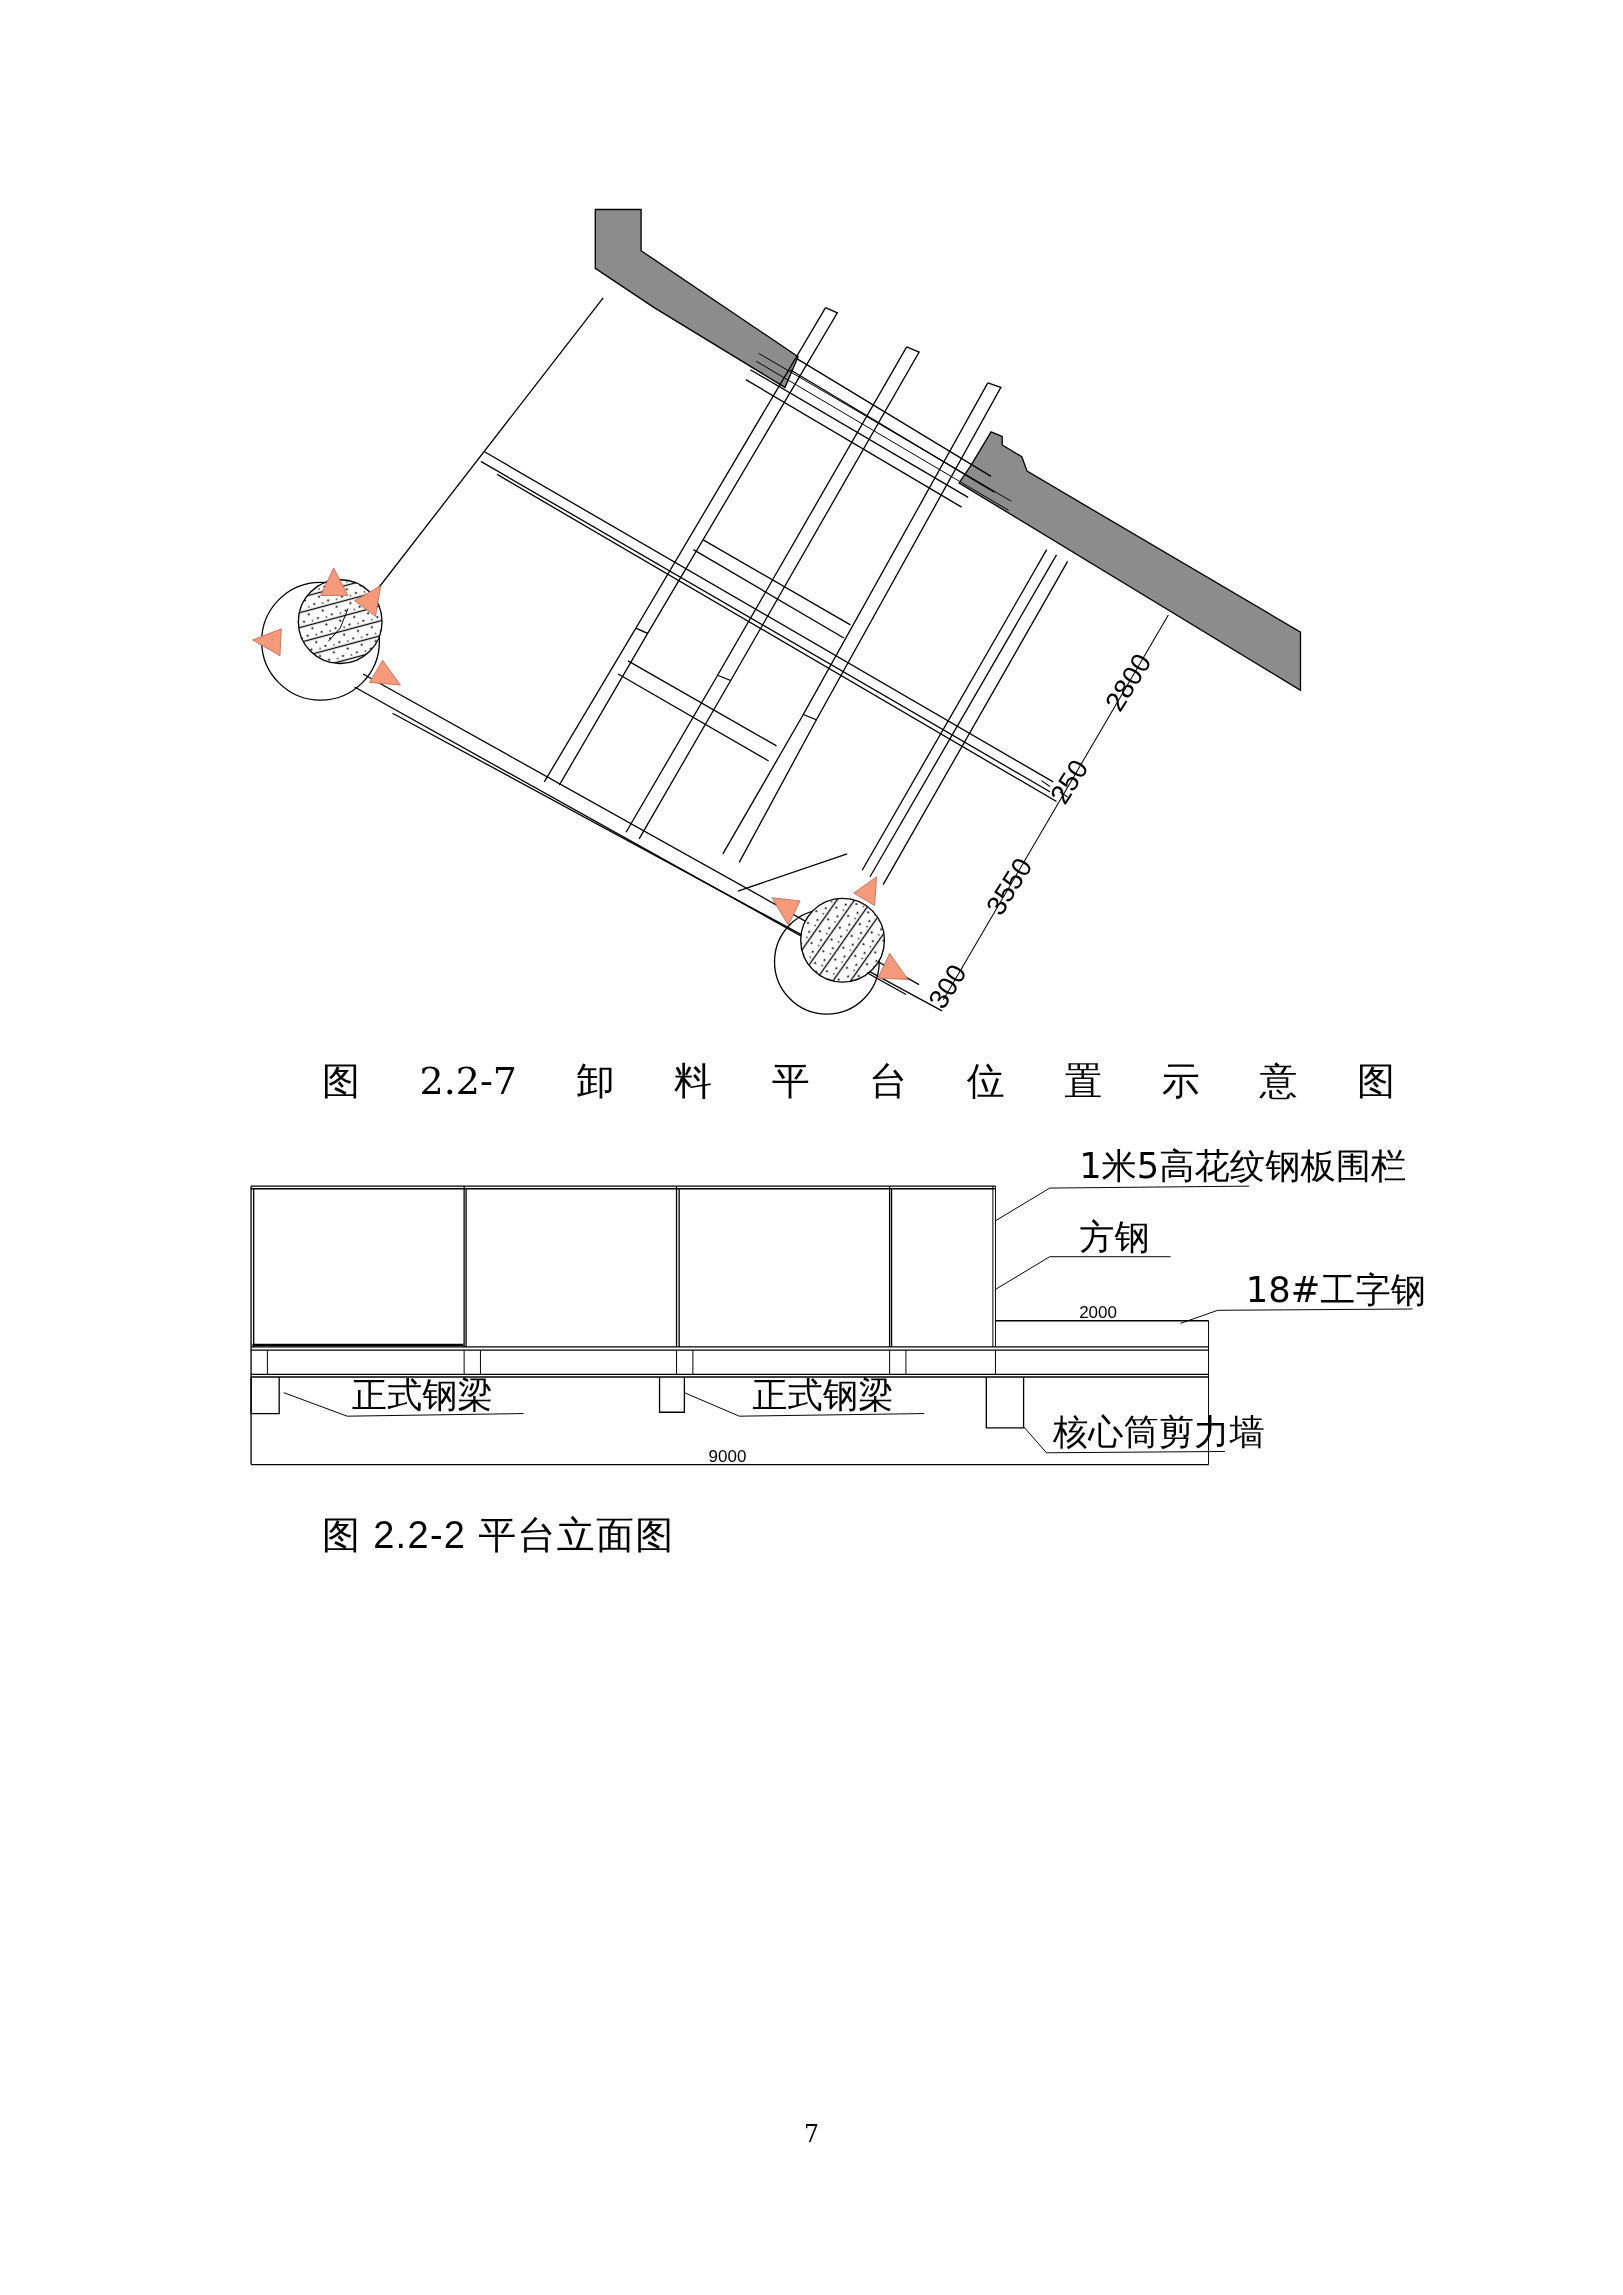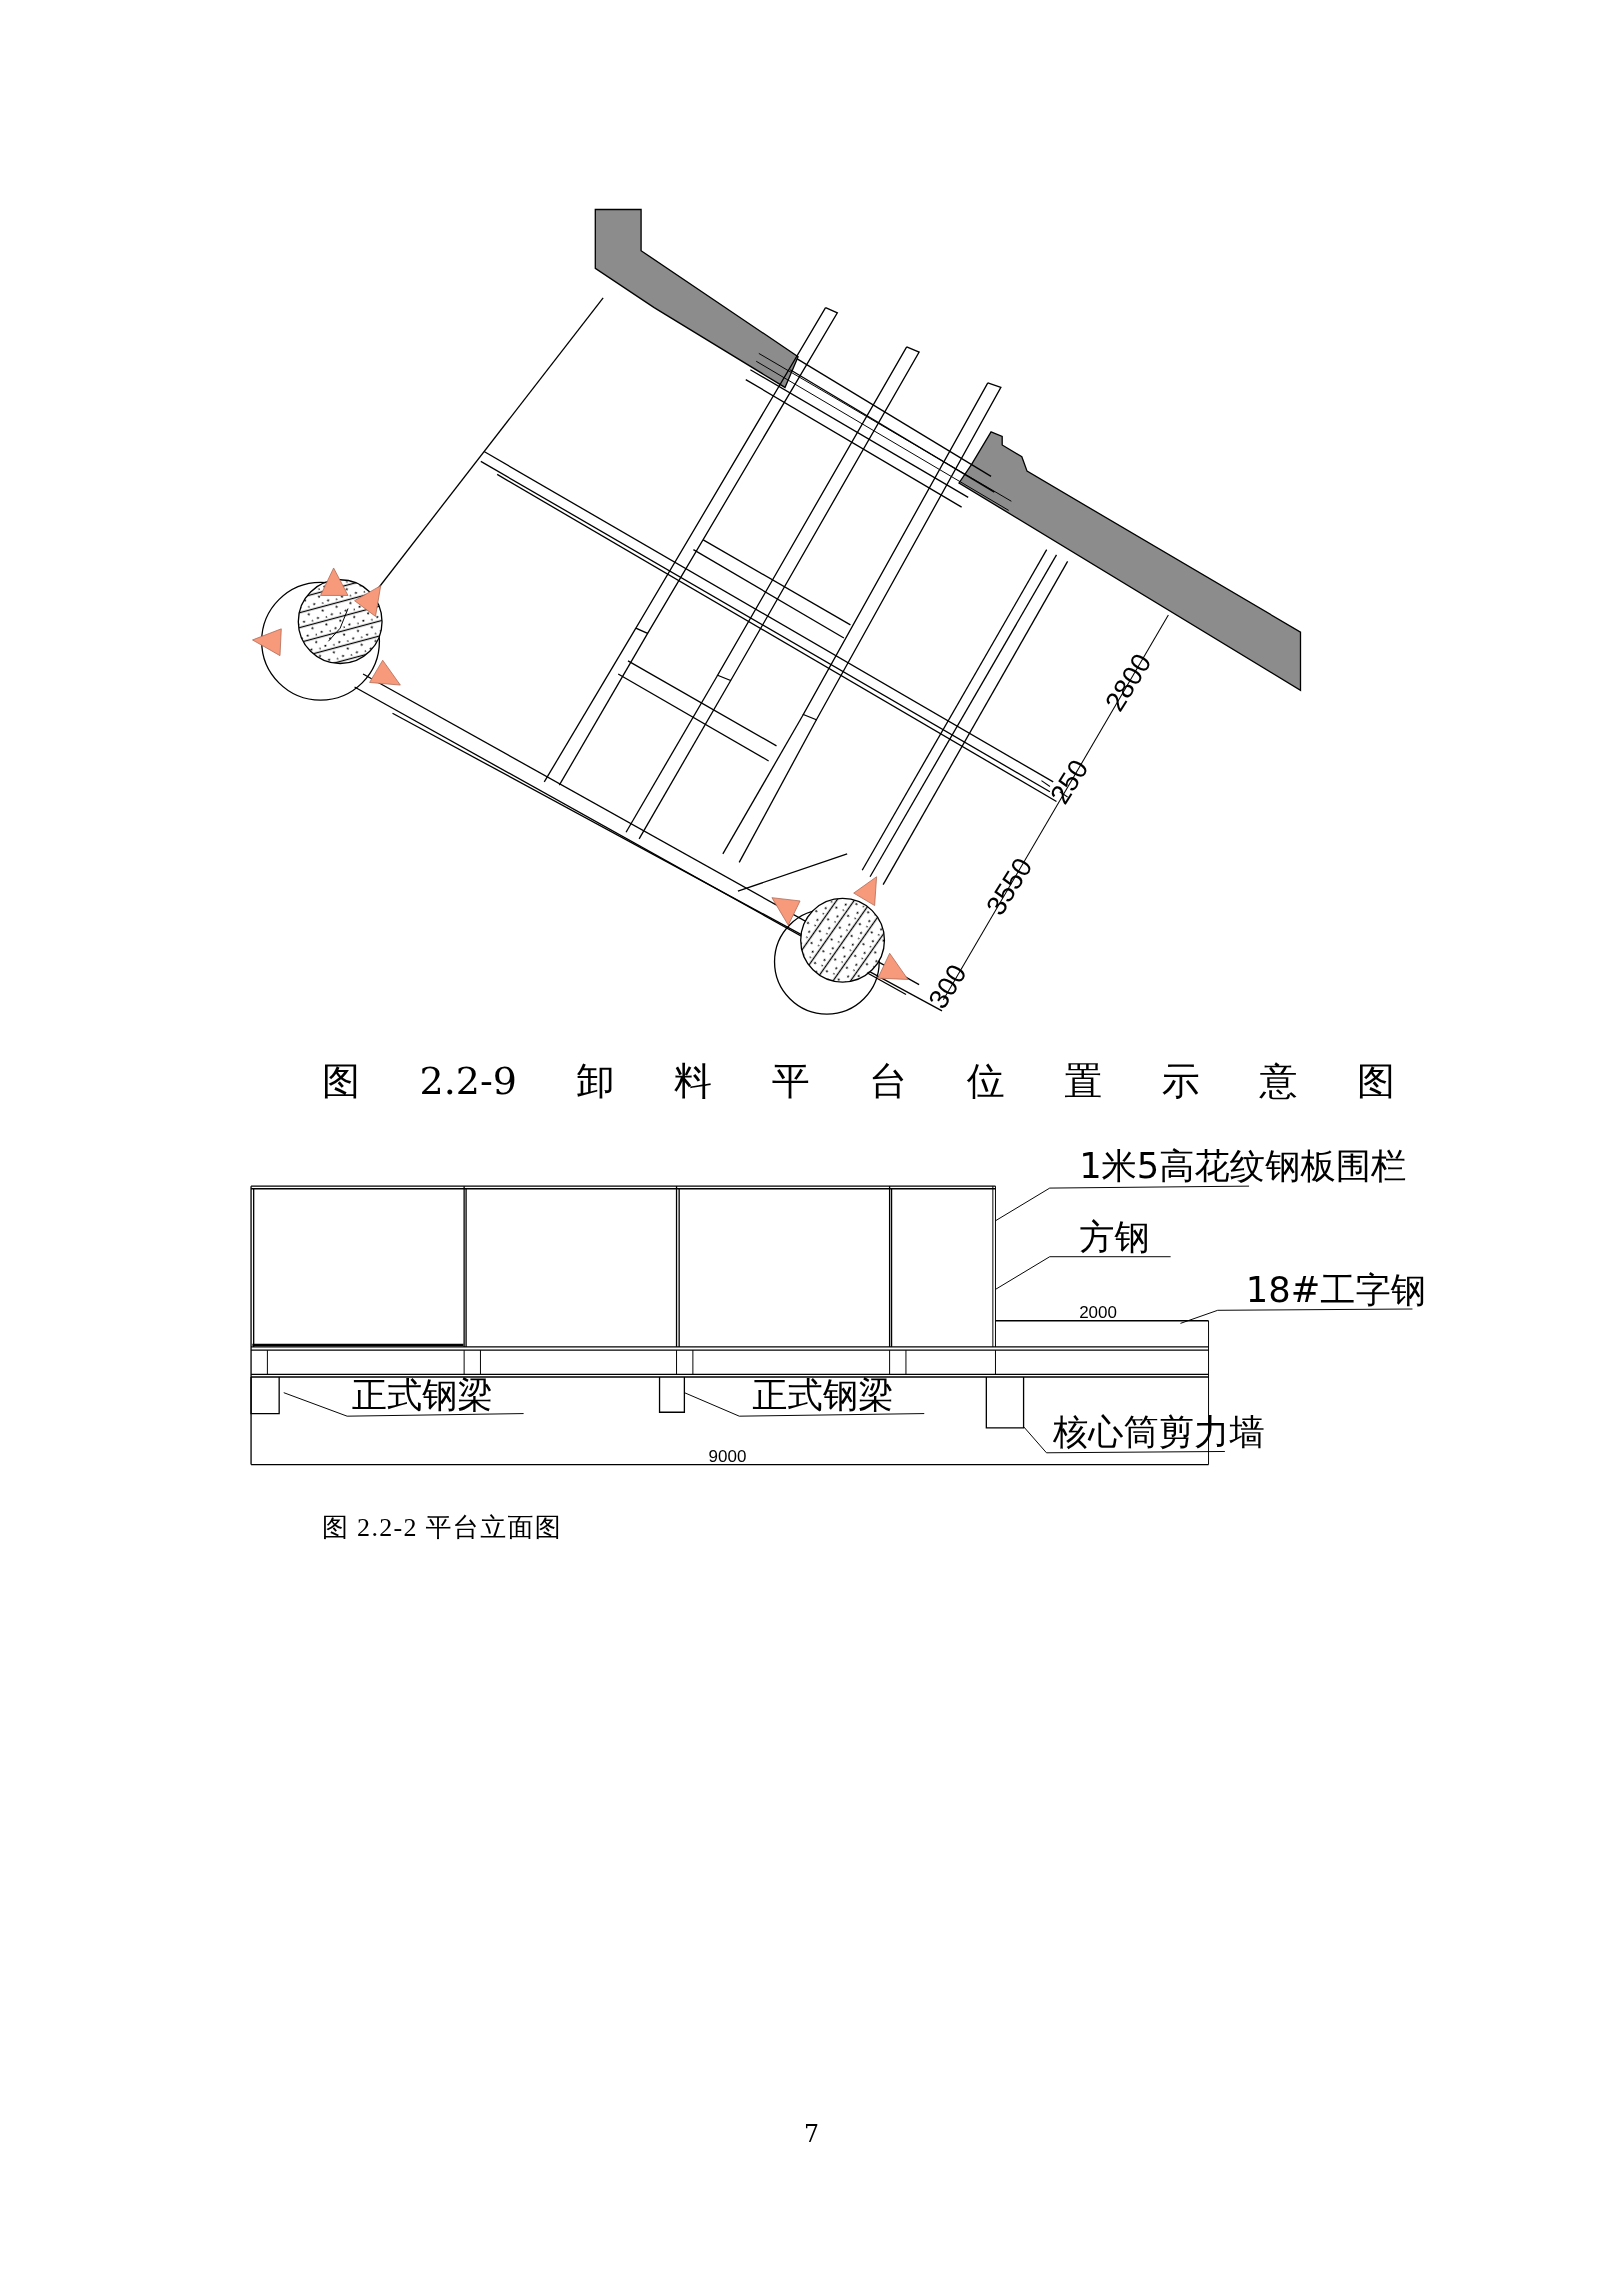--- a/index.html
+++ b/index.html
@@ -2,21 +2,21 @@
 <html style="font-size:10.5px"><head>
 <meta charset="utf-8">
 <style>
   html, body { margin:0; padding:0; background:#ffffff; }
   body { width:1623px; height:2295px; position:relative; overflow:hidden; font-family:"DejaVu Serif", serif; color:#000; }
   .page { position:absolute; left:0; top:0; width:1623px; height:2295px; }
   .fig1 { position:absolute; left:0; top:0; width:1623px; height:1047px; }
   .fig2 { position:absolute; left:0; top:1126px; width:1623px; height:366px; }
   .caption1 { position:absolute; top:1055px; left:322px; width:1073px; height:52px; display:flex; justify-content:space-between; align-items:center; font-family:"DejaVu Serif", serif; font-size:38px; }
   .caption1 span { display:inline-block; }
-  .caption2 { position:absolute; top:1510px; left:322px; font-family:Liberation Serif, serif; font-size:26px; letter-spacing:1.3px; white-space:pre; }
+  .caption2 { position:absolute; top:1510px; left:322px; font-family:Liberation Sans, sans-serif; font-size:38px; letter-spacing:1.3px; white-space:pre; }
   .pagenum { position:absolute; top:2120px; left:0; width:1623px; text-align:center; font-family:"DejaVu Serif", serif; font-size:23.6px; }
   svg text.dim { font-family:"Liberation Sans", sans-serif; }
   svg text.lbl { font-family:"DejaVu Sans", sans-serif; }
 </style>
 </head>
 <body>
 
 <div class="page">
 
   <svg class="fig1" viewBox="0 0 2481 1600" xmlns="http://www.w3.org/2000/svg">
@@ -112,21 +112,21 @@
     <g>
       <text class="dim" x="0" y="0" font-size="42" transform="translate(1712,1090) rotate(-58)">2800</text>
       <text class="dim" x="0" y="0" font-size="42" transform="translate(1628,1232) rotate(-58)">250</text>
       <text class="dim" x="0" y="0" font-size="42" transform="translate(1530,1402) rotate(-58)">3550</text>
       <text class="dim" x="0" y="0" font-size="42" transform="translate(1442,1545) rotate(-58)">300</text>
     </g>
   </svg>
 
   <div class="caption1">
     <span>图</span>
-    <span>2.2-9</span>
+    <span>2.2-7</span>
     <span>卸</span>
     <span>料</span>
     <span>平</span>
     <span>台</span>
     <span>位</span>
     <span>置</span>
     <span>示</span>
     <span>意</span>
     <span>图</span>
   </div>

